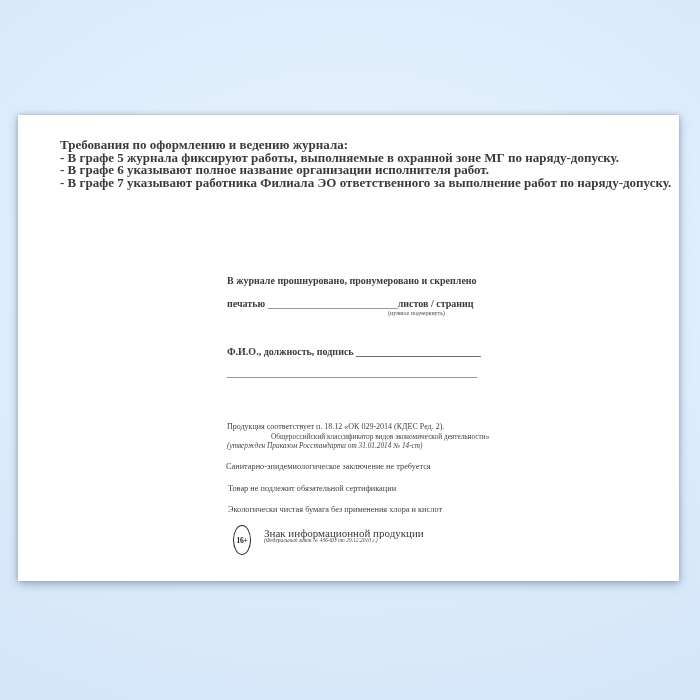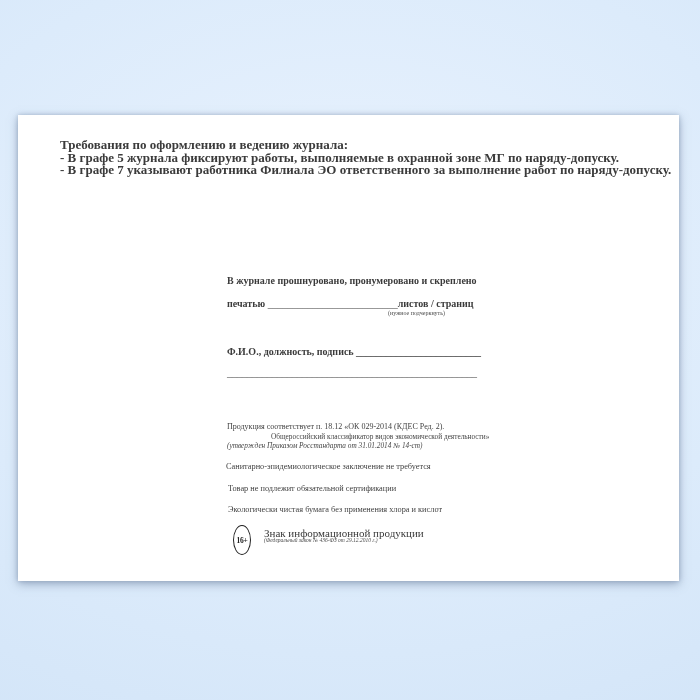--- a/index.html
+++ b/index.html
@@ -46,20 +46,21 @@
   .mark-law   { left: 246px; top: 422px; font-size: 5.5px; font-style: italic; font-weight: 400; color: #4a4a4a; }
 </style>
 </head>
 <body>
 
 <div class="page">
 
   <div class="abs req">
     <div>Требования по оформлению и ведению журнала:</div>
     <div>- В графе 5 журнала фиксируют работы, выполняемые в охранной зоне МГ по наряду-допуску.</div>
+    <div>- В графе 6 указывают полное название организации исполнителя работ.</div>
     <div>- В графе 7 указывают работника Филиала ЭО ответственного за выполнение работ по наряду-допуску.</div>
   </div>
 
   <div class="abs c" style="left:209px; top:160px;">В журнале прошнуровано, пронумеровано и скреплено</div>
 
   <div class="abs c" style="left:209px; top:183px;">
     <span>печатью</span>
     <span class="blank">__________________________</span><span>листов / страниц</span>
   </div>
 

